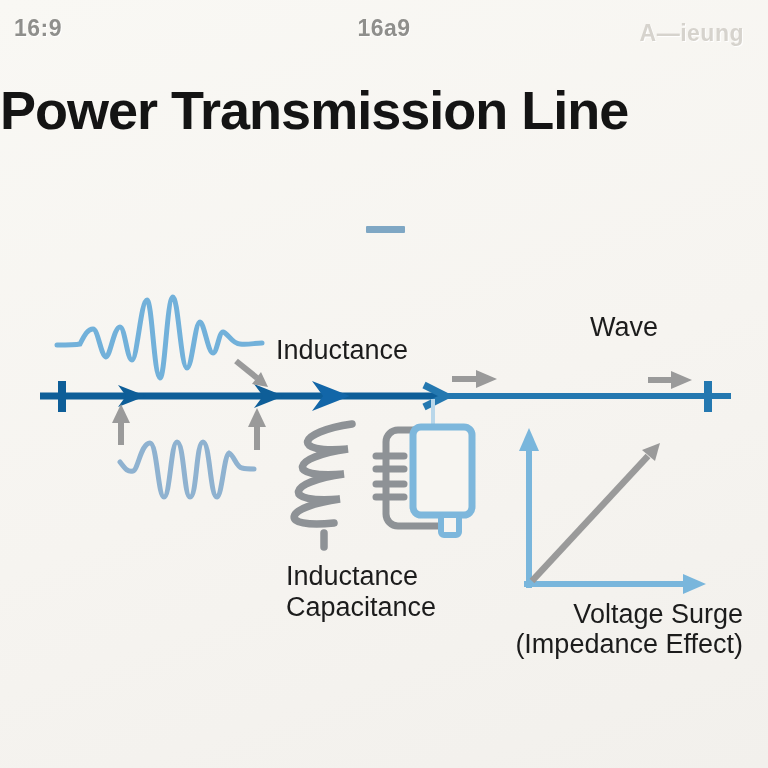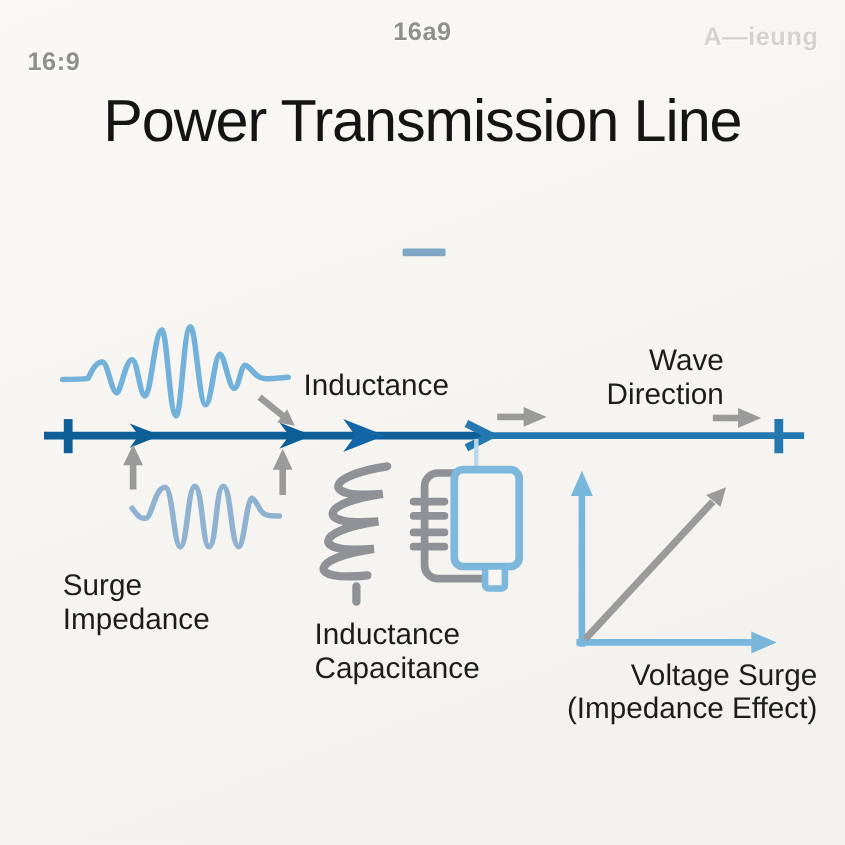--- a/index.html
+++ b/index.html
@@ -13,27 +13,27 @@
     position:relative;width:768px;height:768px;
     background:linear-gradient(160deg,#f9f8f4 0%,#f6f4f0 55%,#f2f0ec 100%);
   }
   .meta{
     position:absolute;top:15px;
     font-size:23px;font-weight:700;
     color:var(--meta_text,#8f8f8c);
     text-shadow:1px 1px 0 rgba(255,255,255,.9);
     letter-spacing:.5px;
   }
-  .meta-left{left:25px;margin-top:28px;}
+  .meta-left{left:14px;}
   .meta-center{left:0;right:0;text-align:center;}
   .meta-right{right:24px;top:20px;color:var(--meta_text_faint,#d6d3cd);font-size:23px;}
   .title{
     position:absolute;top:82px;left:0;right:0;
-    text-align:center;
-    font-size:54px;line-height:57px;font-weight:400;
+    text-align:left;
+    font-size:54px;line-height:57px;font-weight:700;
     letter-spacing:-1px;
     color:var(--title_text,#141414);
   }
   .title-dash{
     position:absolute;left:366px;top:226px;width:39px;height:7px;
     background:var(--accent_dash,#7fa7c4);border-radius:1px;
   }
   .gfx{position:absolute;left:0;top:0;}
   .label{
     position:absolute;
@@ -168,27 +168,22 @@
       <polygon class="f-axis" points="706,584 683,574 683,594"></polygon>
       <line class="s-gray" x1="532" y1="581" x2="648" y2="456" stroke-width="6.5"></line>
       <polygon class="f-gray" points="660,443 655,461 642,450"></polygon>
     </g>
   </svg>
 
   <div class="label" style="left:276px;top:335px;">Inductance</div>
 
   <div class="label label-center" style="left:498px;top:312px;width:160px;">
     <div>Wave</div>
-    <div>Direction</div>
   </div>
 
-  <div class="label" style="left:57px;top:517px;">
-    <div>Surge</div>
-    <div>Impedance</div>
-  </div>
 
   <div class="label" style="left:286px;top:561px;">
     <div>Inductance</div>
     <div>Capacitance</div>
   </div>
 
   <div class="label label-center" style="left:493px;top:599px;width:250px;line-height:30px;">
     <div>Voltage Surge</div>
     <div>(Impedance Effect)</div>
   </div>

